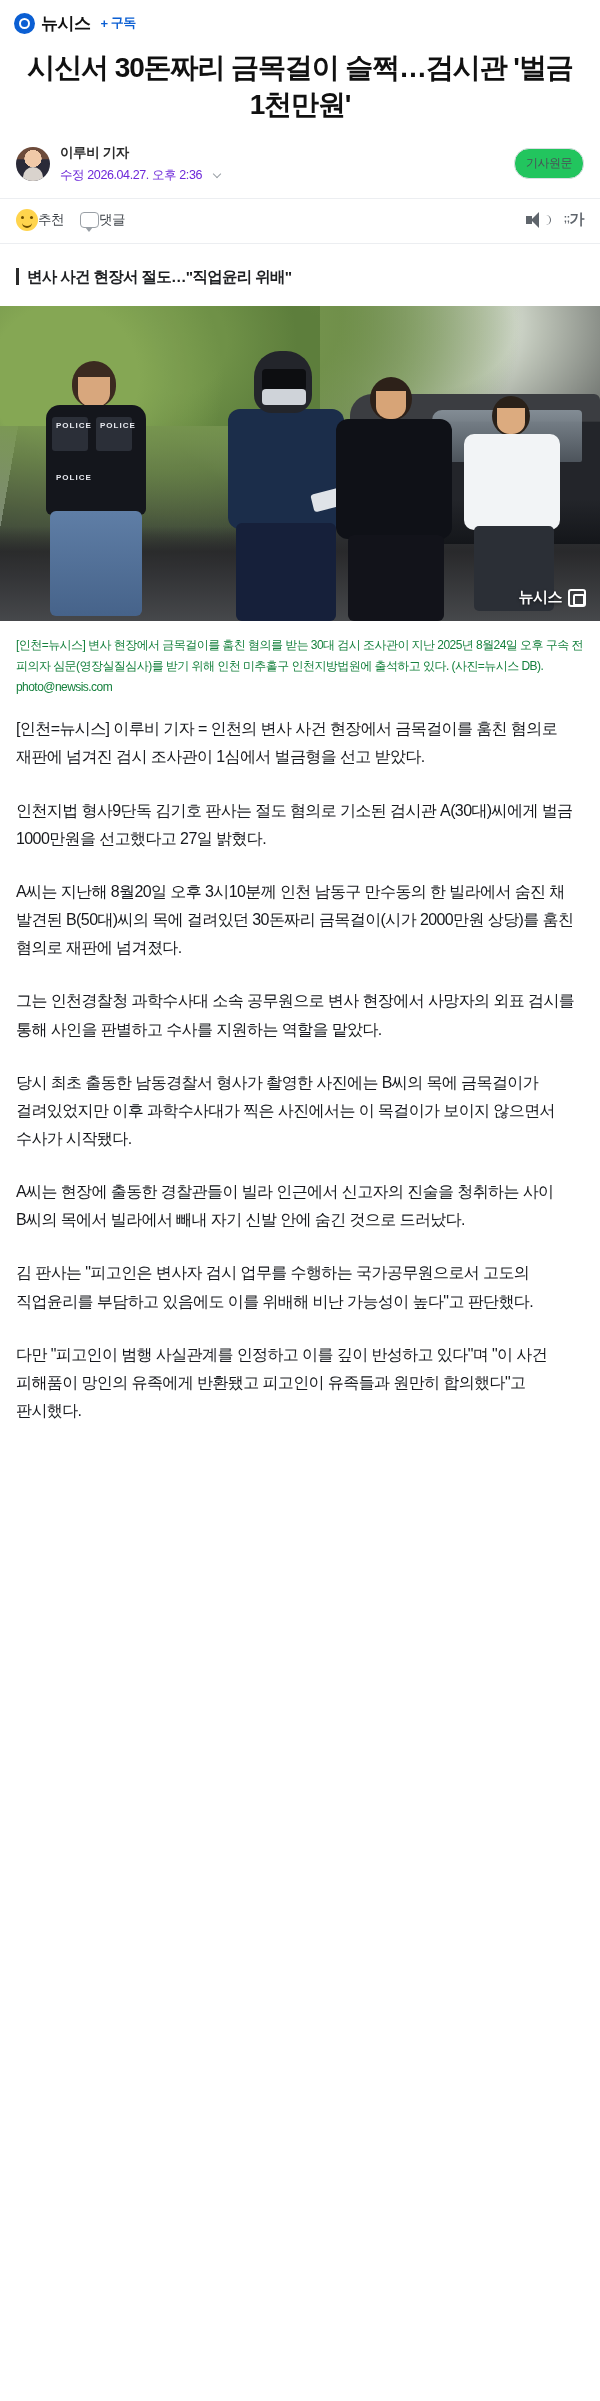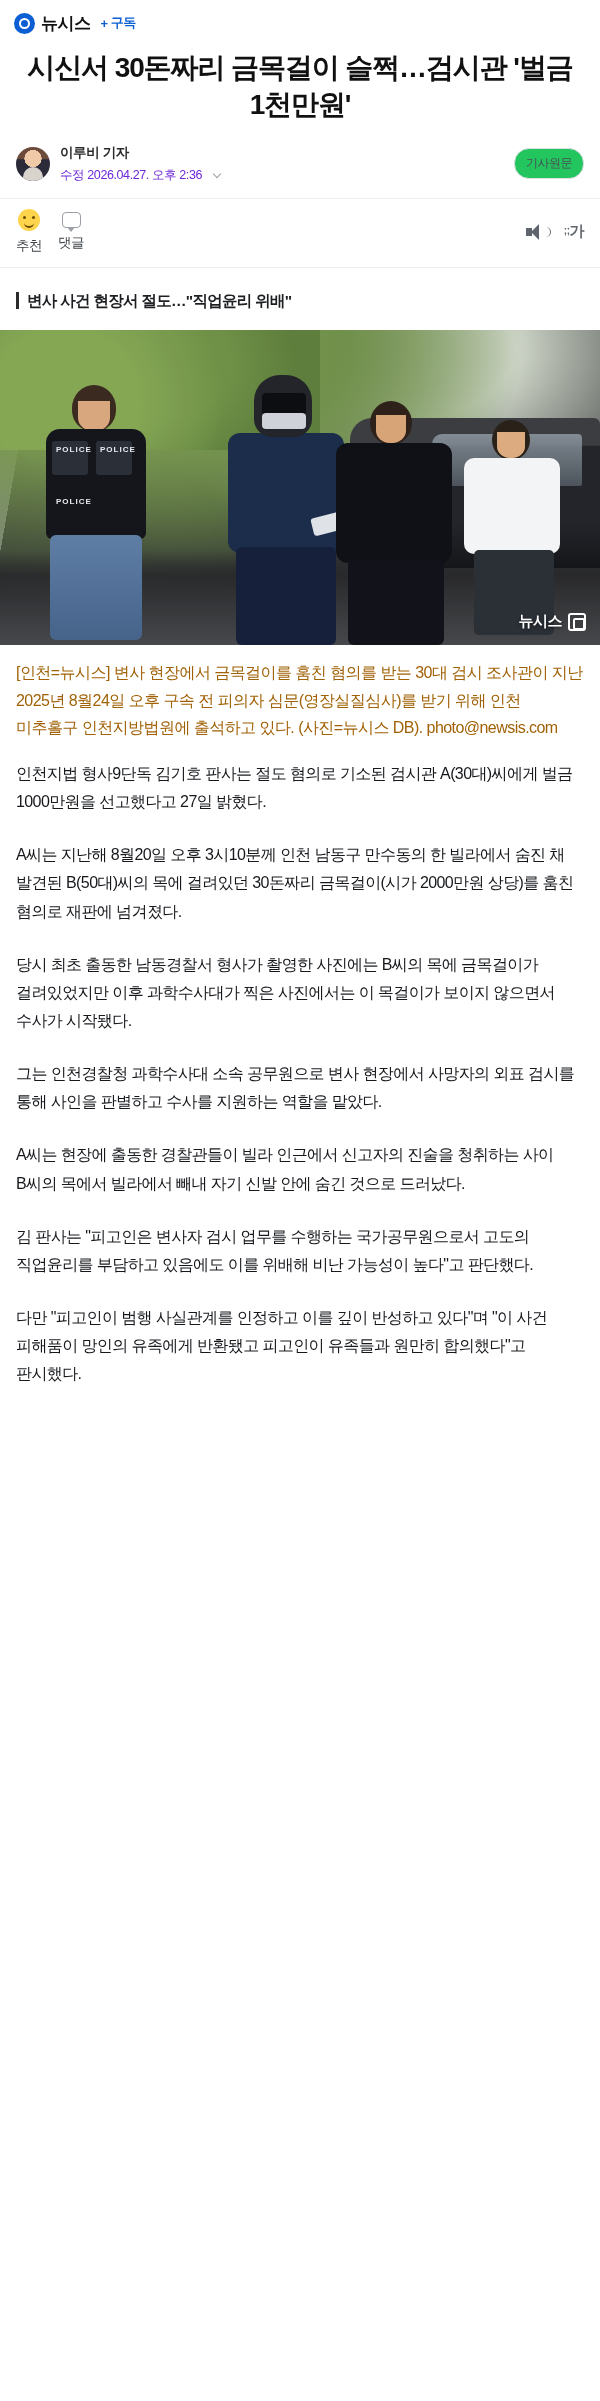--- a/index.html
+++ b/index.html
@@ -132,22 +132,22 @@
   .reactbar {
     display: flex;
     align-items: center;
     padding: 10px 16px 12px 16px;
     border-top: 1px solid #eceef1;
     border-bottom: 1px solid #eceef1;
     gap: 14px;
   }
   .react-left { display: flex; align-items: center; gap: 16px; flex: 1 1 auto; }
   .react-item {
-    display: flex; align-items: center; gap: 6px;
-    font-size: 13.5px; color: #3d4248; letter-spacing: -0.5px; flex-direction: column;
+    display: flex; align-items: center; gap: 0;
+    font-size: 13.5px; color: #3d4248; letter-spacing: -0.5px;
   }
   .smiley {
     width: 22px; height: 22px; border-radius: 50%;
     background: #ffd44d; position: relative;
   }
   .smiley::before {
     content:""; position:absolute; left:5px; top:7px;
     width:3px; height:3px; border-radius:50%; background:#6b4c00;
     box-shadow: 9px 0 0 #6b4c00;
   }
@@ -307,23 +307,23 @@
     text-shadow: 0 1px 3px rgba(0,0,0,.6);
   }
   .wm-sq {
     width:18px;height:18px;border:2px solid #fff;border-radius:3px;position:relative;
   }
   .wm-sq::after{content:"";position:absolute;left:3px;top:3px;width:8px;height:8px;border:2px solid #fff;border-radius:2px;}
 
   
   .caption {
     padding: 14px 16px 18px 16px;
-    font-size: 16px;
+    font-size: 12px;
     line-height: 1.72;
-    color: #a16207;
+    color: #15803d;
     letter-spacing: -0.55px;
     word-break: keep-all;
   }
 
   
   .body { padding: 0 16px 26px 16px; }
   .body p {
     margin: 0 0 25px 0;
     font-size: 16px;
     line-height: 1.76;
@@ -433,22 +433,23 @@
 
     <div class="watermark">
       <span>뉴시스</span>
       <span class="wm-sq"></span>
     </div>
   </div>
 
   <div class="caption">[인천=뉴시스] 변사 현장에서 금목걸이를 훔친 혐의를 받는 30대 검시 조사관이 지난 2025년 8월24일 오후 구속 전 피의자 심문(영장실질심사)를 받기 위해 인천 미추홀구 인천지방법원에 출석하고 있다. (사진=뉴시스 DB). photo@newsis.com</div>
 
   <div class="body">
+    <p>[인천=뉴시스] 이루비 기자 = 인천의 변사 사건 현장에서 금목걸이를 훔친 혐의로 재판에 넘겨진 검시 조사관이 1심에서 벌금형을 선고 받았다.</p>
     <p>인천지법 형사9단독 김기호 판사는 절도 혐의로 기소된 검시관 A(30대)씨에게 벌금 1000만원을 선고했다고 27일 밝혔다.</p>
     <p>A씨는 지난해 8월20일 오후 3시10분께 인천 남동구 만수동의 한 빌라에서 숨진 채 발견된 B(50대)씨의 목에 걸려있던 30돈짜리 금목걸이(시가 2000만원 상당)를 훔친 혐의로 재판에 넘겨졌다.</p>
+    <p>그는 인천경찰청 과학수사대 소속 공무원으로 변사 현장에서 사망자의 외표 검시를 통해 사인을 판별하고 수사를 지원하는 역할을 맡았다.</p>
     <p>당시 최초 출동한 남동경찰서 형사가 촬영한 사진에는 B씨의 목에 금목걸이가 걸려있었지만 이후 과학수사대가 찍은 사진에서는 이 목걸이가 보이지 않으면서 수사가 시작됐다.</p>
-    <p>그는 인천경찰청 과학수사대 소속 공무원으로 변사 현장에서 사망자의 외표 검시를 통해 사인을 판별하고 수사를 지원하는 역할을 맡았다.</p>
     <p>A씨는 현장에 출동한 경찰관들이 빌라 인근에서 신고자의 진술을 청취하는 사이 B씨의 목에서 빌라에서 빼내 자기 신발 안에 숨긴 것으로 드러났다.</p>
     <p>김 판사는 "피고인은 변사자 검시 업무를 수행하는 국가공무원으로서 고도의 직업윤리를 부담하고 있음에도 이를 위배해 비난 가능성이 높다"고 판단했다.</p>
     <p>다만 "피고인이 범행 사실관계를 인정하고 이를 깊이 반성하고 있다"며 "이 사건 피해품이 망인의 유족에게 반환됐고 피고인이 유족들과 원만히 합의했다"고 판시했다.</p>
   </div>
 
 </div>
 
 </body></html>

